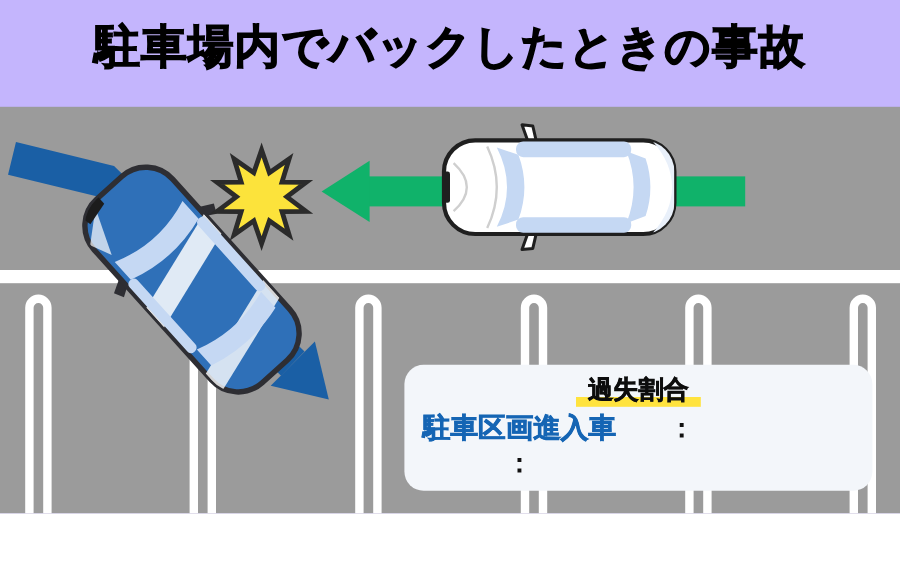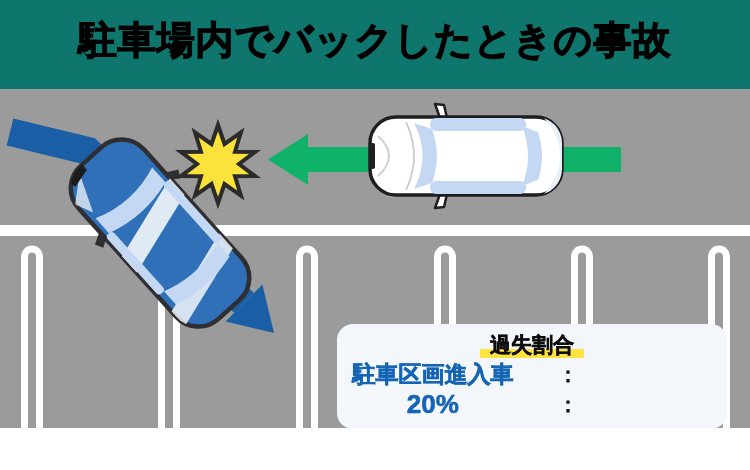--- a/index.html
+++ b/index.html
@@ -1,27 +1,27 @@
 <!DOCTYPE html>
 <html><head>
 <meta charset="utf-8">
 <style>
   html,body{margin:0;padding:0;background:#fff;}
   .stage{
     position:relative;width:750px;height:428px;overflow:hidden;
-    background:#0f766e;font-family:"Liberation Sans","DejaVu Sans",sans-serif;text-decoration:underline;
+    background:#c4b5fd;font-family:"Liberation Sans","DejaVu Sans",sans-serif;text-decoration:underline;
   }
   .title{
     position:absolute;top:16px;left:0;width:750px;text-align:center;
     font-size:38px;font-weight:900;color:#000;letter-spacing:1px;line-height:1.3;
     -webkit-text-stroke:1.2px #000;
   }
   .scene{position:absolute;top:0;left:0;}
   .fault-panel{
-    position:absolute;left:337px;top:324px;width:390px;height:105px;
+    position:absolute;left:337px;top:304px;width:390px;height:105px;
     background:#f3f6fa;border-radius:16px;box-sizing:border-box;
     display:flex;flex-direction:column;justify-content:space-evenly;
     padding:5px 8px 7px 8px;
   }
   .fault-heading-row{text-align:center;line-height:1.1;}
   .fault-heading{
     display:inline-block;font-size:21px;font-weight:900;color:#0d0d0d;
     background:linear-gradient(to top,#ffe33e 34%,transparent 34%);
     padding:0 10px 2px 10px;-webkit-text-stroke:0.6px #0d0d0d;
   }
@@ -144,18 +144,17 @@
 
   <div class="fault-panel">
     <div class="fault-heading-row">
       <span class="fault-heading">過失割合</span>
     </div>
     <div class="fault-row">
       <span class="fault-label fault-left">駐車区画進入車</span>
       <span class="fault-colon">：</span>
     </div>
     <div class="fault-row">
-      <span class="fault-value fault-left">20%</span>
       <span class="fault-colon">：</span>
     </div>
   </div>
 
 </div>
 
 </body></html>

